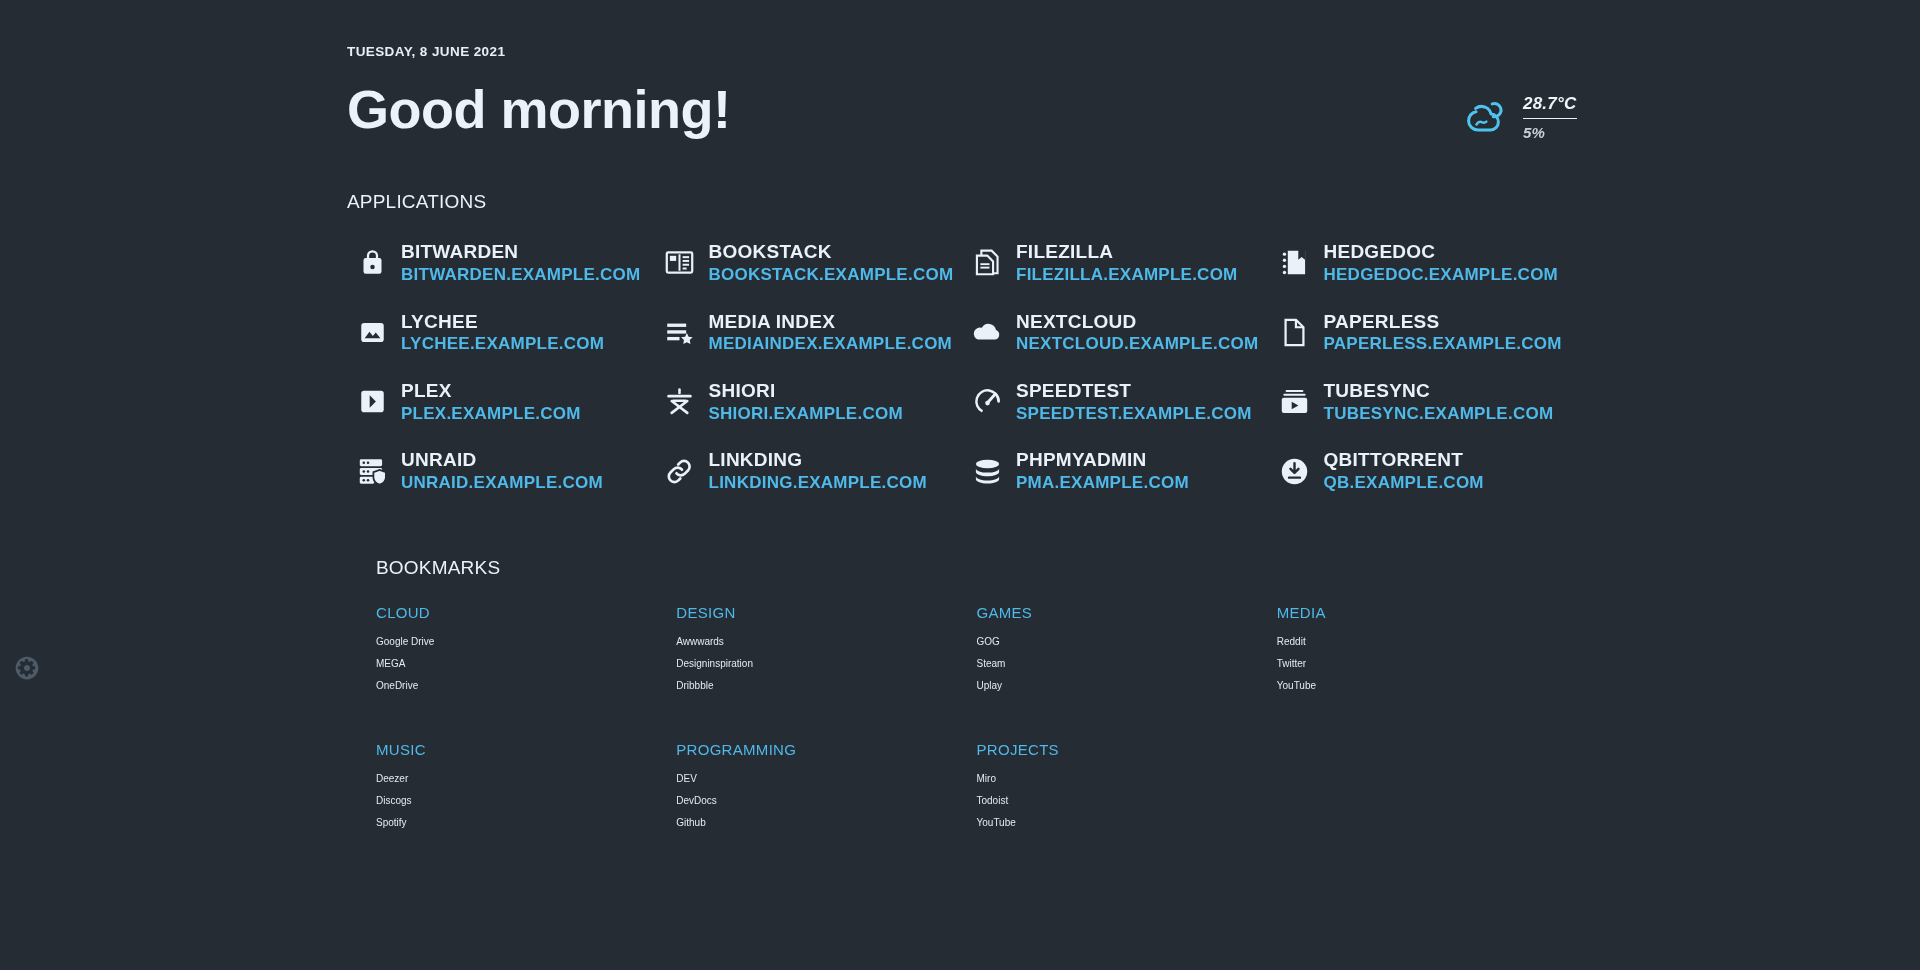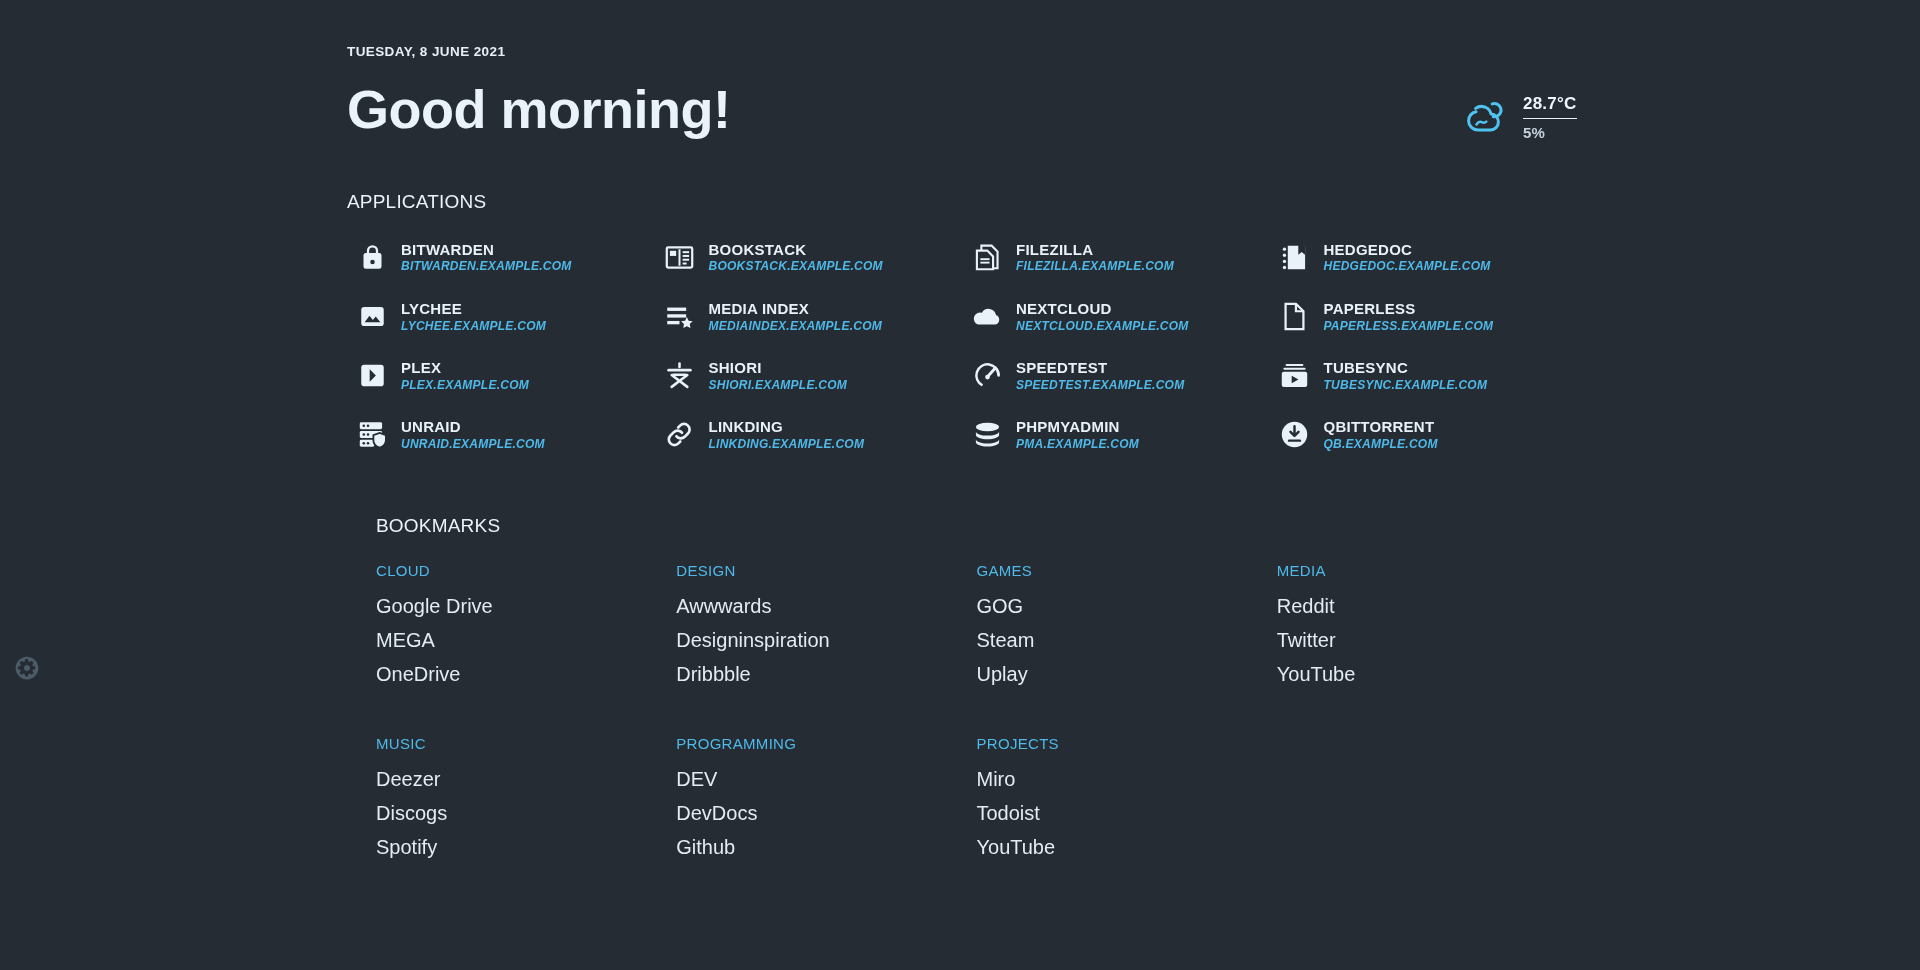--- a/index.html
+++ b/index.html
@@ -65,20 +65,21 @@
   .weather-icon {
     width: 46px;
     height: 40px;
     display: block;
   }
 
   .weather-readouts {
     display: flex;
     flex-direction: column;
     min-width: 54px;
+    font-style: italic;
   }
 
   .weather-temp {
     font-size: 17px;
     font-weight: 700;
     color: #eef5fb;
     padding-bottom: 4px;
     border-bottom: 1.5px solid #e9f1f8;
     letter-spacing: 0.2px;
   }
@@ -128,36 +129,35 @@
     display: flex;
     align-items: center;
     justify-content: center;
     color: #e9f1f9;
   }
   .app-icon svg { display: block; }
 
   .app-text { display: flex; flex-direction: column; gap: 2px; }
 
   .app-name {
-    font-size: 15px;
+    font-size: 19px;
     font-weight: 700;
     letter-spacing: 0.25px;
     color: #e9f1f9;
     text-transform: uppercase;
     line-height: 1.15;
   }
 
   .app-url {
-    font-size: 12px;
+    font-size: 17px;
     font-weight: 700;
     letter-spacing: 0.25px;
     color: #4fb9e9;
     text-transform: uppercase;
     line-height: 1.15;
-    font-style: italic;
   }
 
   
   .bookmarks-section { margin-top: 58px; margin-left: 29px; }
 
   .bookmarks-grid {
     margin-top: 25px;
     display: grid;
     grid-template-columns: repeat(4, 1fr);
     row-gap: 44px;
@@ -169,21 +169,21 @@
     font-size: 15px;
     font-weight: 400;
     letter-spacing: 0.3px;
     color: #4fb9e9;
     text-transform: uppercase;
     margin-bottom: 10px;
   }
 
   .bk-link {
     display: block;
-    font-size: 20px;
+    font-size: 10px;
     color: #e3ebf3;
     text-decoration: none;
     padding: 5px 0;
     cursor: pointer;
     line-height: 1.2;
   }
 
   
   .settings-btn {
     position: absolute;

